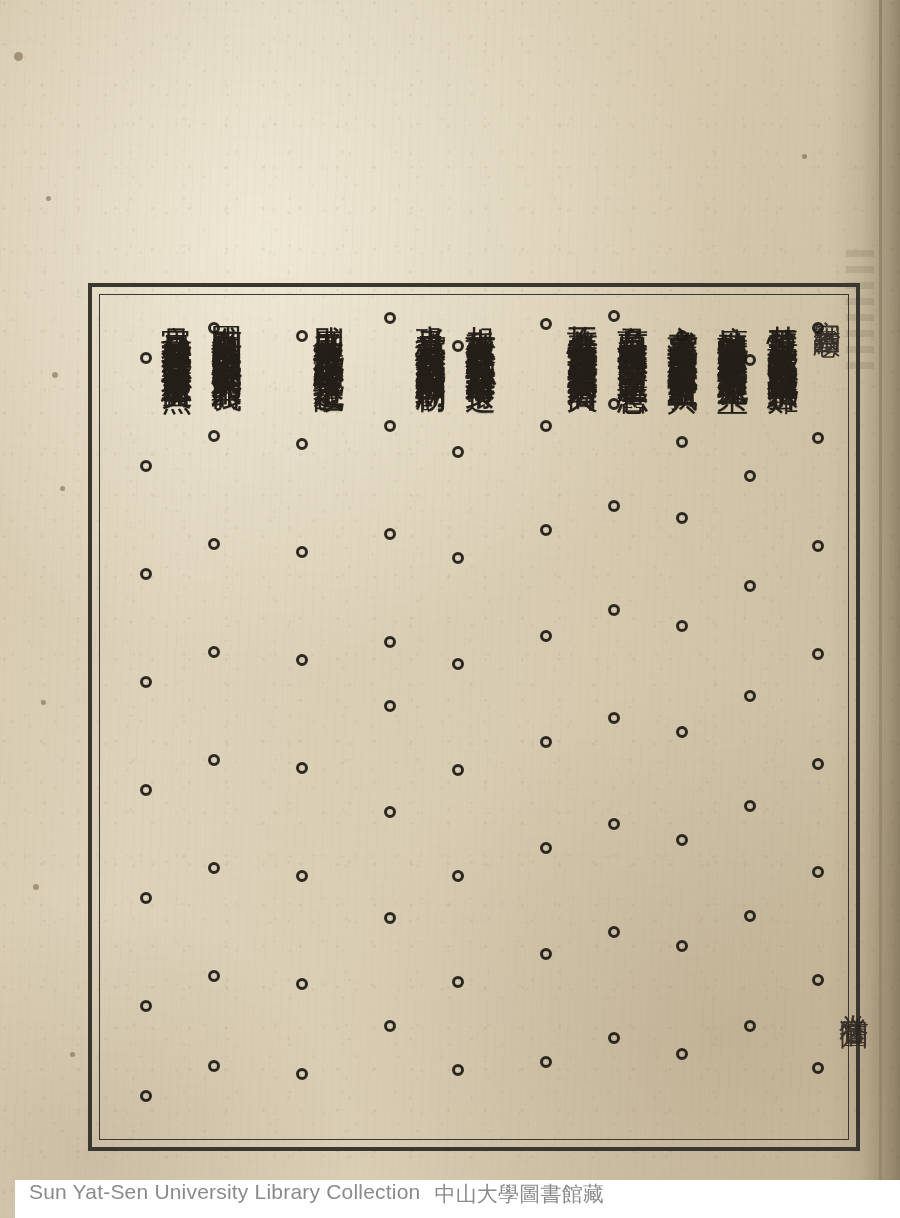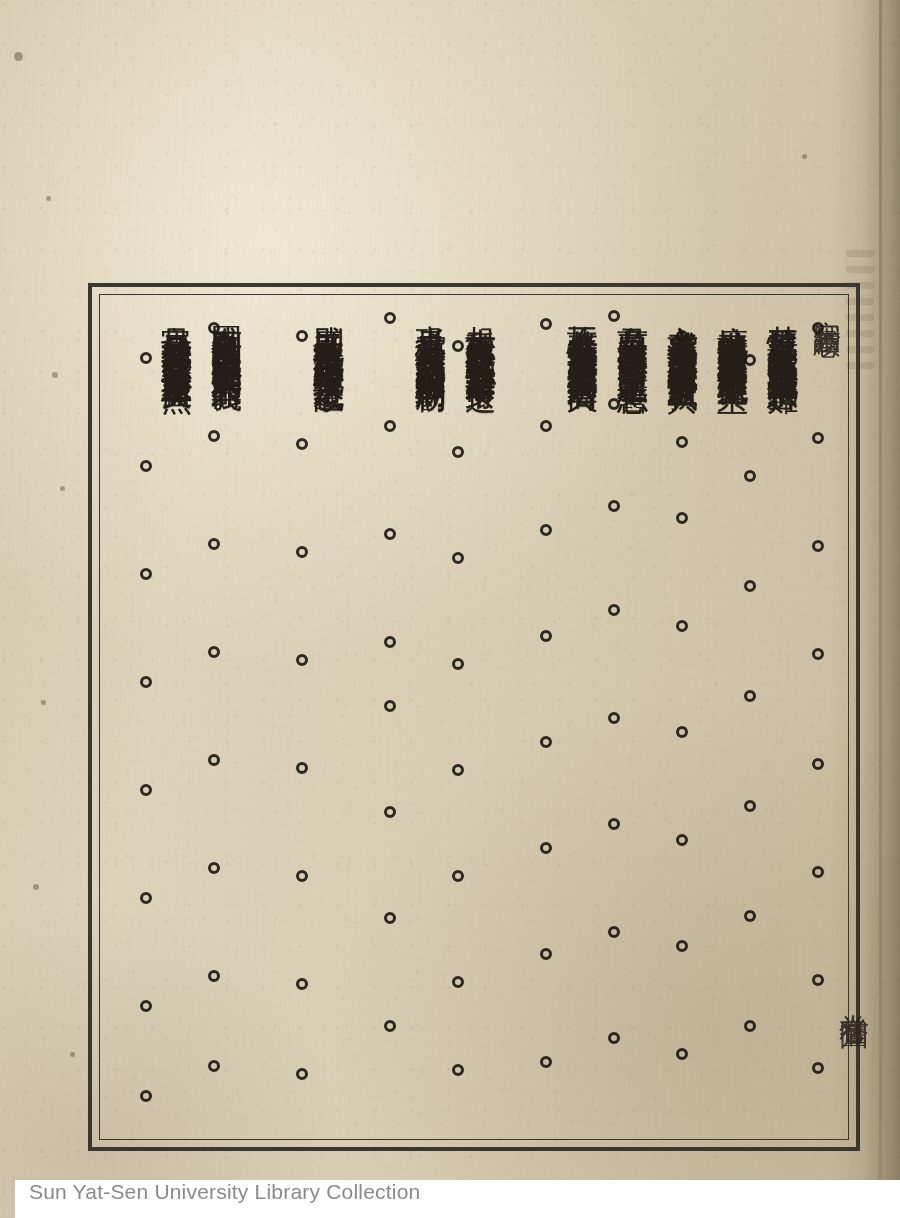--- a/index.html
+++ b/index.html
@@ -372,15 +372,16 @@
     <div class="dot" style="left:140px; top:784px;"></div>
     <div class="dot" style="left:140px; top:892px;"></div>
     <div class="dot" style="left:140px; top:1000px;"></div>
     <div class="dot" style="left:140px; top:1090px;"></div>
   </div>
 
   <div class="margin-right-chars">卷猶圖</div>
 
   <div class="watermark">
     <span>Sun Yat-Sen University Library Collection</span>
+    <span class="wm-cn">中山大學圖書館藏</span>
   </div>
 
 </div>
 
 </body></html>

